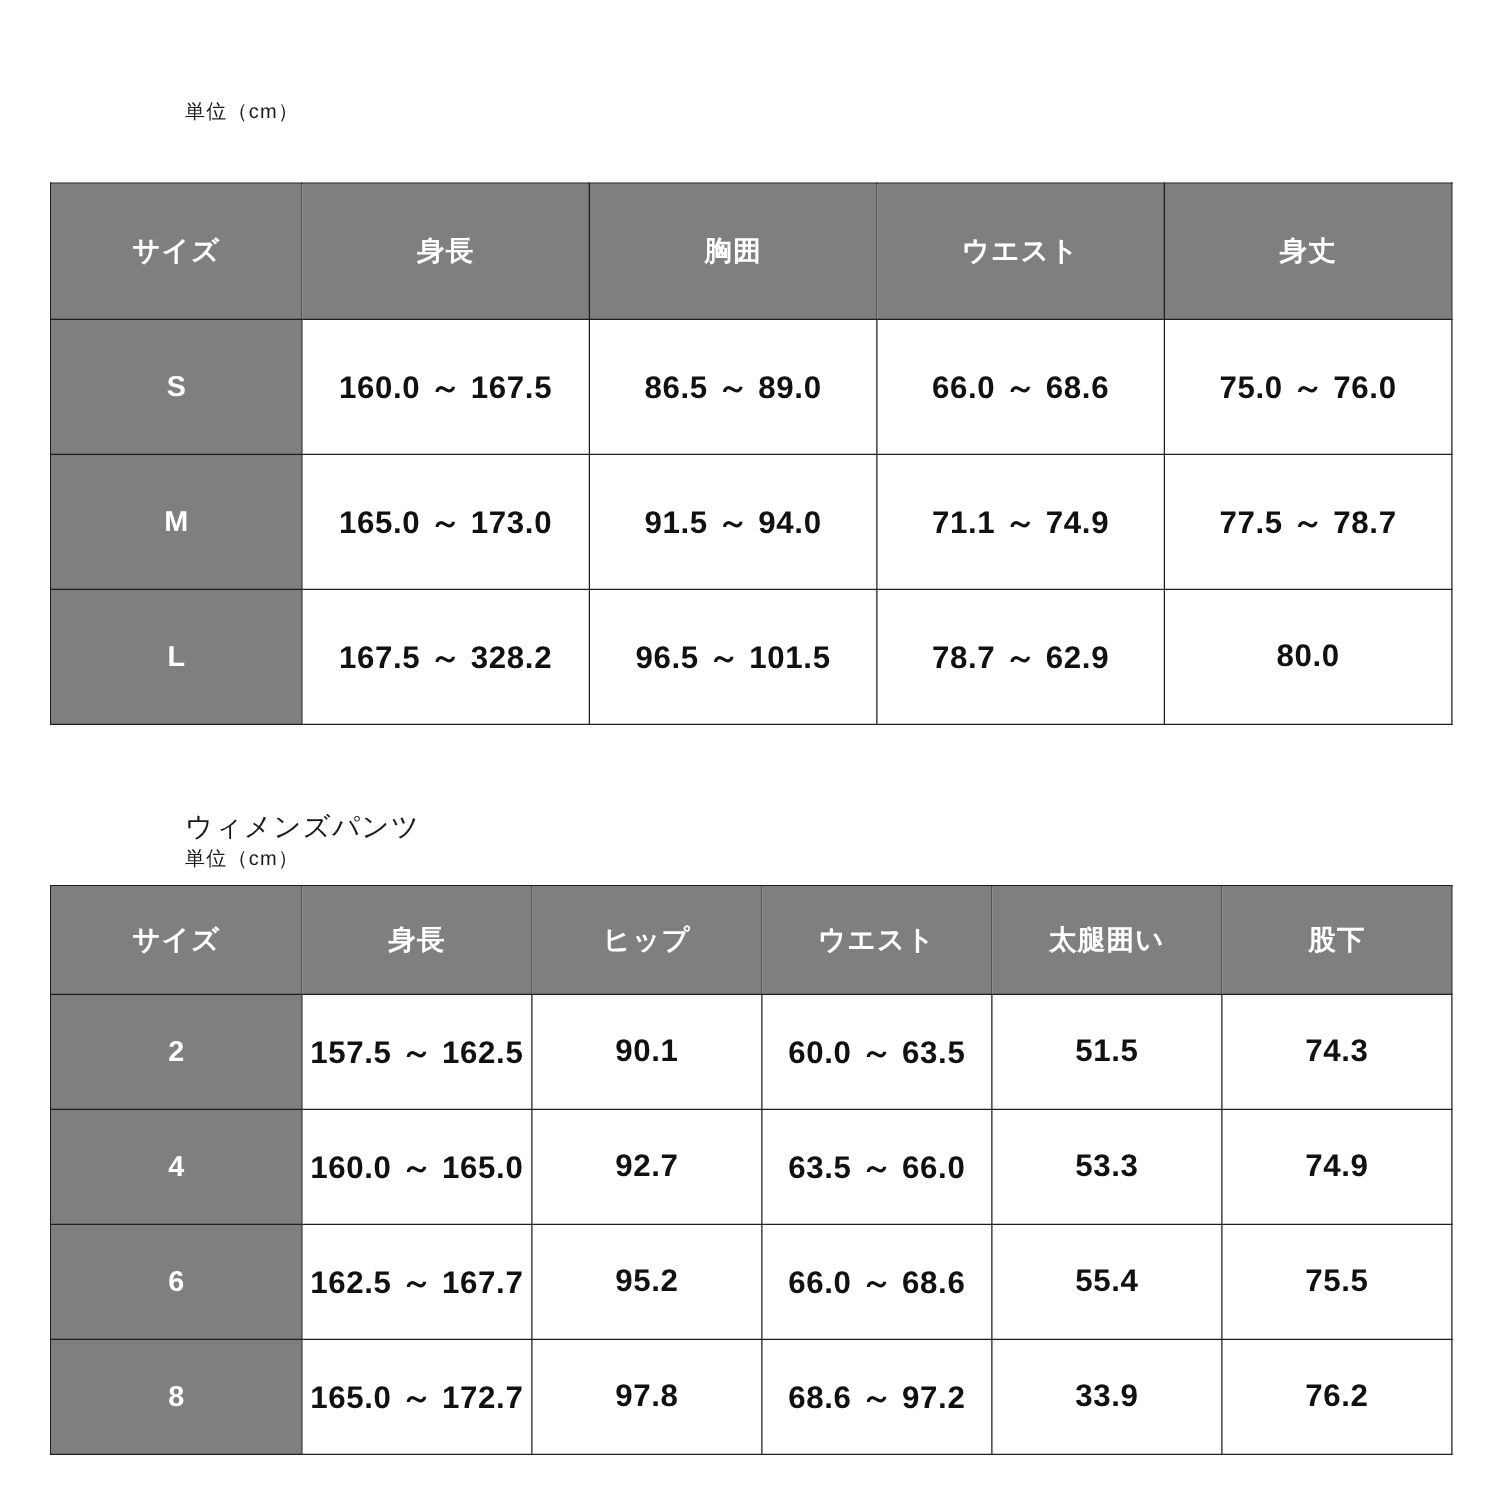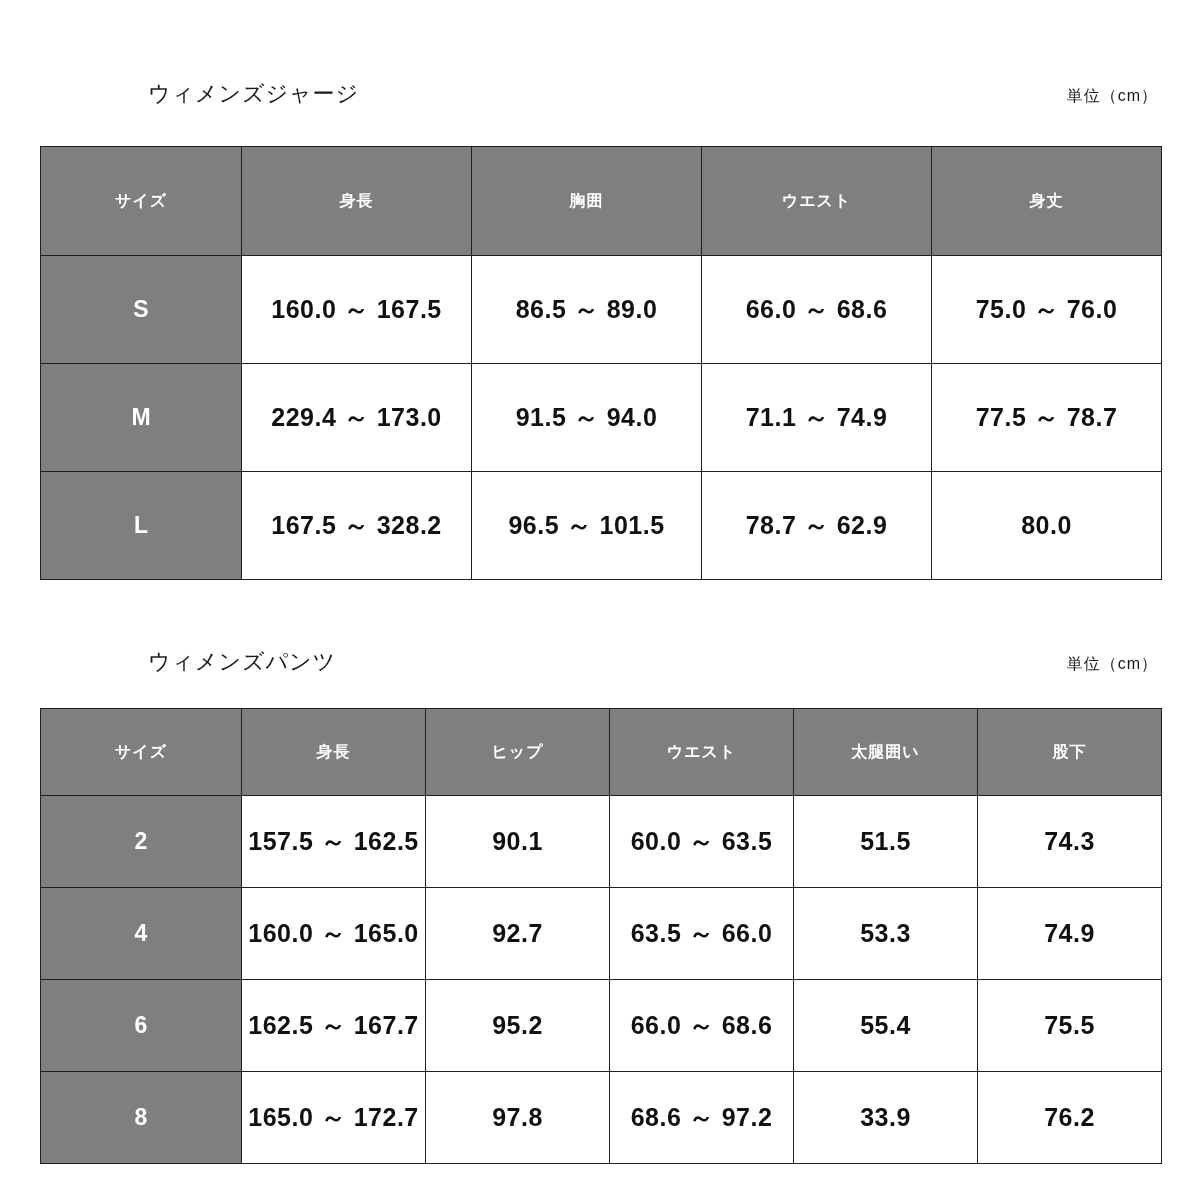--- a/index.html
+++ b/index.html
@@ -31,21 +31,21 @@
     font-weight: 400;
     letter-spacing: 1px;
     margin: 0;
   }
   .titlebar .unit {
     font-size: 16px;
     font-weight: 400;
     letter-spacing: 1px;
   }
   #titlebar-0 { top: 79px; }
-  #titlebar-1 { top: 647px; }
+  #titlebar-1 { top: 647px; flex-direction: column; }
 
   table.size-table {
     position: absolute;
     left: 40px;
     width: 1122px;
     border-collapse: collapse;
     table-layout: fixed;
   }
   #size-table-0 { top: 146px; }
   #size-table-1 { top: 708px; }
@@ -53,21 +53,21 @@
   .size-table th, .size-table td {
     border: 1px solid #1f1f1f;
     text-align: center;
     vertical-align: middle;
     padding: 0;
     overflow: hidden;
   }
   .size-table th.head {
     background: #7f7f7f;
     color: #ffffff;
-    font-size: 16px;
+    font-size: 22px;
     font-weight: 700;
     letter-spacing: 1px;
   }
   .size-table th.size {
     background: #7f7f7f;
     color: #ffffff;
     font-size: 23px;
     font-weight: 700;
   }
   .size-table td.val {
@@ -80,21 +80,20 @@
   }
   #size-table-0 thead tr { height: 109px; }
   #size-table-0 tbody tr { height: 108px; }
   #size-table-1 thead tr { height: 87px; }
   #size-table-1 tbody tr { height: 92px; }
 </style>
 </head>
 <body>
 
 <div class="titlebar" id="titlebar-0">
-  <h2 class="tbl-title">ウィメンズジャージ</h2>
   <span class="unit">単位（cm）</span>
 </div>
 <table class="size-table" id="size-table-0">
   <thead>
       <tr>
         <th class="head" style="width: 200px;">サイズ</th>
         <th class="head">身長</th>
         <th class="head">胸囲</th>
         <th class="head">ウエスト</th>
         <th class="head">身丈</th>
@@ -103,21 +102,21 @@
   <tbody>
       <tr>
         <th class="size">S</th>
         <td class="val">160.0 ～ 167.5</td>
         <td class="val">86.5 ～ 89.0</td>
         <td class="val">66.0 ～ 68.6</td>
         <td class="val">75.0 ～ 76.0</td>
       </tr>
       <tr>
         <th class="size">M</th>
-        <td class="val">229.4 ～ 173.0</td>
+        <td class="val">165.0 ～ 173.0</td>
         <td class="val">91.5 ～ 94.0</td>
         <td class="val">71.1 ～ 74.9</td>
         <td class="val">77.5 ～ 78.7</td>
       </tr>
       <tr>
         <th class="size">L</th>
         <td class="val">167.5 ～ 328.2</td>
         <td class="val">96.5 ～ 101.5</td>
         <td class="val">78.7 ～ 62.9</td>
         <td class="val">80.0</td>

